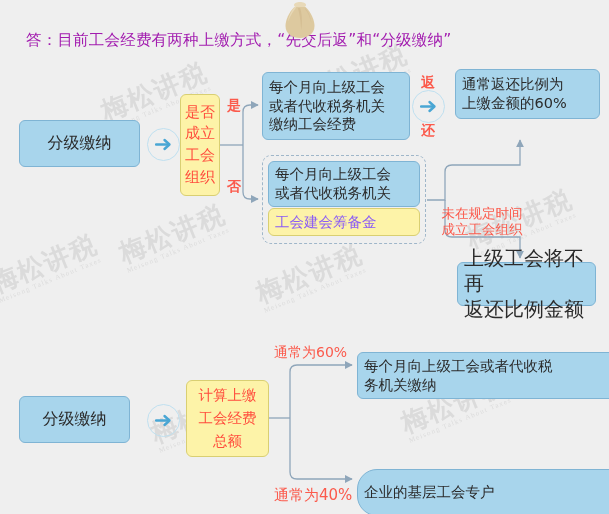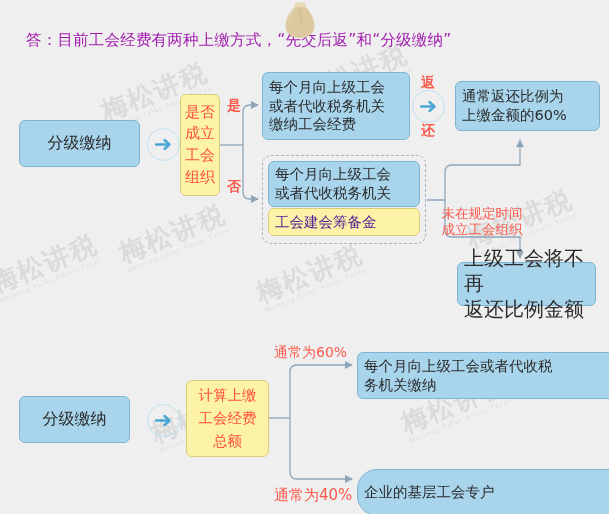--- a/index.html
+++ b/index.html
@@ -196,27 +196,27 @@
 
   <div class="rlabel" style="left:418px;top:74px;font-size:14px;width:20px;">返</div>
   <div class="circ" style="left:412px;top:90px;">
     <svg width="17" height="15" viewBox="0 0 17 15">
       <path d="M1 7.5 H12.5" stroke="#49a6d4" stroke-width="2.4" fill="none" stroke-linecap="round"></path>
       <path d="M9.5 3 L14.5 7.5 L9.5 12" stroke="#49a6d4" stroke-width="2.4" fill="none" stroke-linecap="round" stroke-linejoin="round"></path>
     </svg>
   </div>
   <div class="rlabel" style="left:418px;top:122px;font-size:14px;width:20px;">还</div>
 
-  <div class="node blue" style="left:455px;top:81px;width:145px;height:50px;font-size:14.5px;">通常返还比例为
+  <div class="node blue" style="left:455px;top:69px;width:145px;height:50px;font-size:14.5px;">通常返还比例为
 上缴金额的60%</div>
 
   <div class="dashgroup" style="left:262px;top:155px;width:164px;height:89px;"></div>
   <div class="node blue" style="left:268px;top:161px;width:152px;height:46px;font-size:14.5px;">每个月向上级工会
 或者代收税务机关</div>
-  <div class="node yellow" style="left:268px;top:208px;width:152px;height:28px;font-size:14.5px;color:#4c1d95;">工会建会筹备金</div>
+  <div class="node yellow" style="left:268px;top:208px;width:152px;height:28px;font-size:14.5px;color:#8b5cf6;">工会建会筹备金</div>
 
   <div class="rlabel thin" style="left:432px;top:205px;font-size:13.5px;width:100px;">未在规定时间
 成立工会组织</div>
 
   <div class="node blue" style="left:457px;top:262px;width:139px;height:44px;font-size:20px;">上级工会将不再
 返还比例金额</div>
 
   <div class="node blue center" style="left:19px;top:396px;width:111px;height:47px;font-size:16px;">分级缴纳</div>
 
   <div class="circ" style="left:147px;top:404px;">

